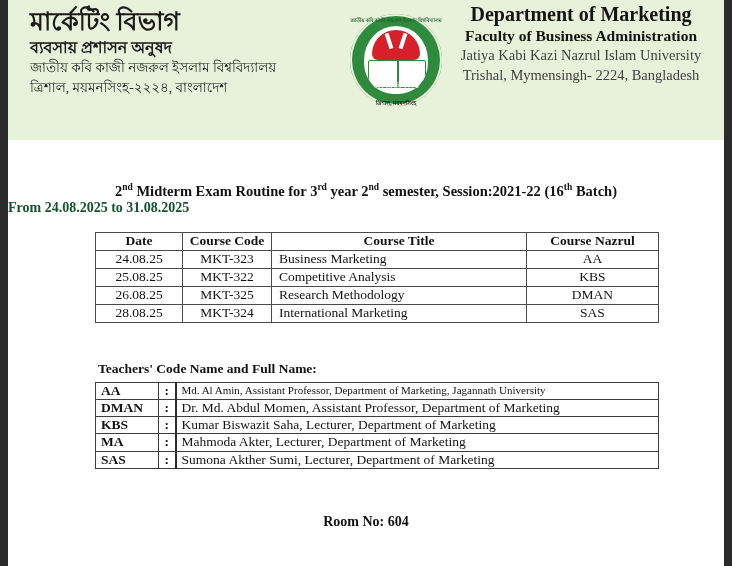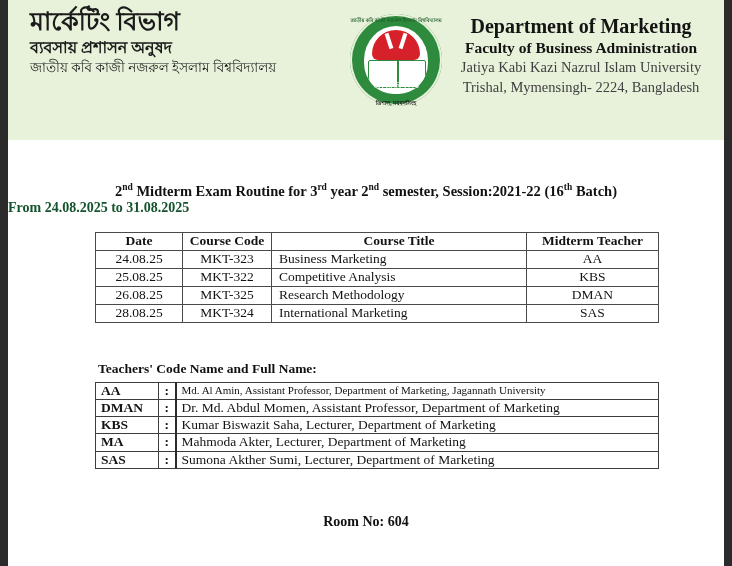--- a/index.html
+++ b/index.html
@@ -163,21 +163,21 @@
     width: 92px;
     text-align: center;
     font-size: 6px;
     font-weight: bold;
     color: #ffffff;
   }
 
   .lh-right {
     flex: 1 1 auto;
     text-align: center;
-    padding: 14px 14px 0 0;
+    padding: 2px 14px 0 0;
   }
   .en-1 {
     font-size: 20px;
     font-weight: bold;
     color: #141414;
     line-height: 1.22;
     white-space: nowrap;
   }
   .en-2 {
     font-size: 15.5px;
@@ -310,20 +310,21 @@
   <div class="edge-strip right"></div>
 
   <div class="sheet">
 
     <div class="letterhead">
 
       <div class="lh-left">
         <div class="bn-1">মার্কেটিং বিভাগ</div>
         <div class="bn-2">ব্যবসায় প্রশাসন অনুষদ</div>
         <div class="bn-3">জাতীয় কবি কাজী নজরুল ইসলাম বিশ্ববিদ্যালয়</div>
+        <div class="bn-4">ত্রিশাল, ময়মনসিংহ-২২২৪, বাংলাদেশ</div>
       </div>
 
       <div class="lh-logo">
         <div class="seal-outer">
           <div class="seal-ring-text">জাতীয় কবি কাজী নজরুল ইসলাম বিশ্ববিদ্যালয়</div>
           <div class="seal-inner">
             <div class="seal-sun"></div>
             <div class="seal-book"></div>
           </div>
           <div class="seal-year">জাককানিবি-২০০৬</div>
@@ -352,21 +353,21 @@
           <col class="w-date">
             <col class="w-code">
             <col class="w-title">
             <col class="w-teacher">
         </colgroup>
         <thead>
           <tr>
             <th>Date</th>
             <th>Course Code</th>
             <th>Course Title</th>
-            <th>Midterm Teacher</th>
+            <th>Course Nazrul</th>
           </tr>
         </thead>
         <tbody>
           <tr>
             <td class="c-date">24.08.25</td>
             <td class="c-code">MKT-323</td>
             <td class="c-title">Business Marketing</td>
             <td class="c-teacher">AA</td>
           </tr>
           <tr>

